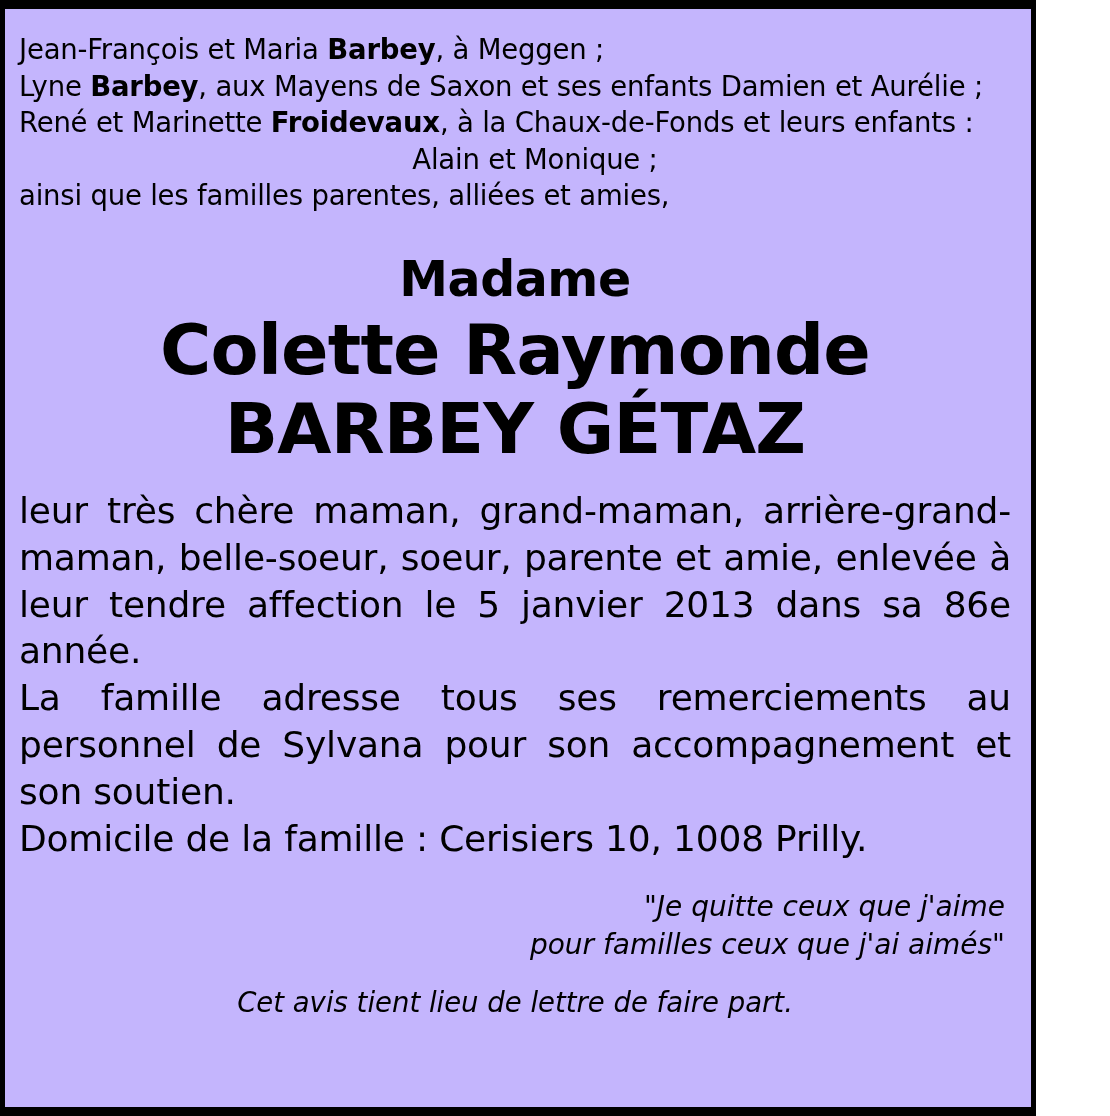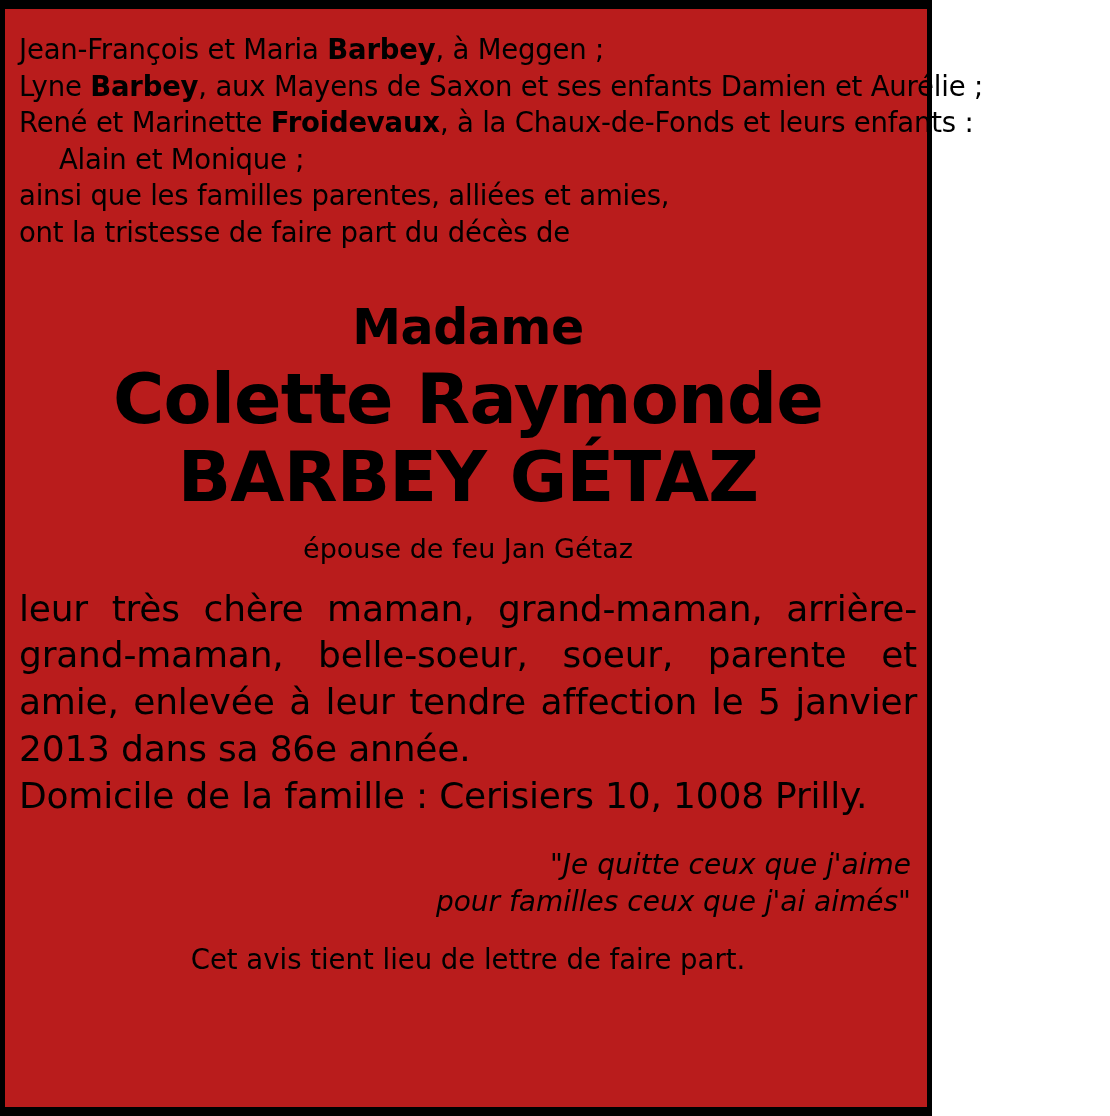--- a/index.html
+++ b/index.html
@@ -9,47 +9,48 @@
   }
   body {
     width: 1110px;
     height: 1116px;
     font-family: "DejaVu Sans", sans-serif;
     color: #000000;
     overflow: hidden;
   }
   .notice {
     box-sizing: border-box;
-    width: 932px;
+    width: 1036px;
     height: 1116px;
     border-top: 9px solid #000;
     border-bottom: 9px solid #000;
     border-left: 5px solid #000;
     border-right: 5px solid #000;
-    padding: 22px 10px 0 14px;
-    background: #b91c1c;
+    padding: 22px 20px 0 14px;
+    background: #c4b5fd;
     position: relative;
   }
   .survivors {
     font-size: 27.5px;
     line-height: 1.33;
     letter-spacing: -0.2px;
   }
   .survivors .line {
     white-space: nowrap;
   }
   .survivors .indent {
     padding-left: 40px;
+    text-align: center;
   }
   .survivors b {
     font-weight: bold;
   }
   .deceased-block {
     text-align: center;
-    margin-top: 52px;
+    margin-top: 40px;
   }
   .title-madame {
     font-size: 49px;
     font-weight: bold;
     line-height: 1.05;
     letter-spacing: -0.5px;
   }
   .deceased-name {
     font-size: 70px;
     font-weight: bold;
@@ -80,44 +81,44 @@
     text-align: right;
     font-style: italic;
     font-size: 28px;
     line-height: 1.35;
     padding-right: 6px;
   }
   .footer-note {
     margin-top: 22px;
     text-align: center;
     font-size: 27.5px;
+    font-style: italic;
   }
 </style>
 </head>
 <body>
 
 <div class="notice">
 
   <div class="survivors">
       <div class="line"><span>Jean-François et Maria </span><b>Barbey</b><span>, à Meggen ;</span></div>
       <div class="line"><span>Lyne </span><b>Barbey</b><span>, aux Mayens de Saxon et ses enfants Damien et Aurélie ;</span></div>
       <div class="line"><span>René et Marinette </span><b>Froidevaux</b><span>, à la Chaux-de-Fonds et leurs enfants :</span></div>
       <div class="line indent"><span>Alain et Monique ;</span></div>
       <div class="line"><span>ainsi que les familles parentes, alliées et amies,</span></div>
-      <div class="line"><span>ont la tristesse de faire part du décès de</span></div>
     </div>
 
   <div class="deceased-block">
     <div class="title-madame">Madame</div>
     <div class="deceased-name">Colette Raymonde BARBEY GÉTAZ</div>
-    <div class="spouse-line">épouse de feu Jan Gétaz</div>
   </div>
 
   <div class="body-text">
       <p class="justify">leur très chère maman, grand-maman, arrière-grand-maman, belle-soeur, soeur, parente et amie, enlevée à leur tendre affection le 5 janvier 2013 dans sa 86e année.</p>
+      <p class="justify">La famille adresse tous ses remerciements au personnel de Sylvana pour son accompagnement et son soutien.</p>
       <p class="">Domicile de la famille : Cerisiers 10, 1008 Prilly.</p>
     </div>
 
   <div class="quote">
     <div>"Je quitte ceux que j'aime</div>
     <div>pour familles ceux que j'ai aimés"</div>
   </div>
 
   <div class="footer-note">Cet avis tient lieu de lettre de faire part.</div>
 

